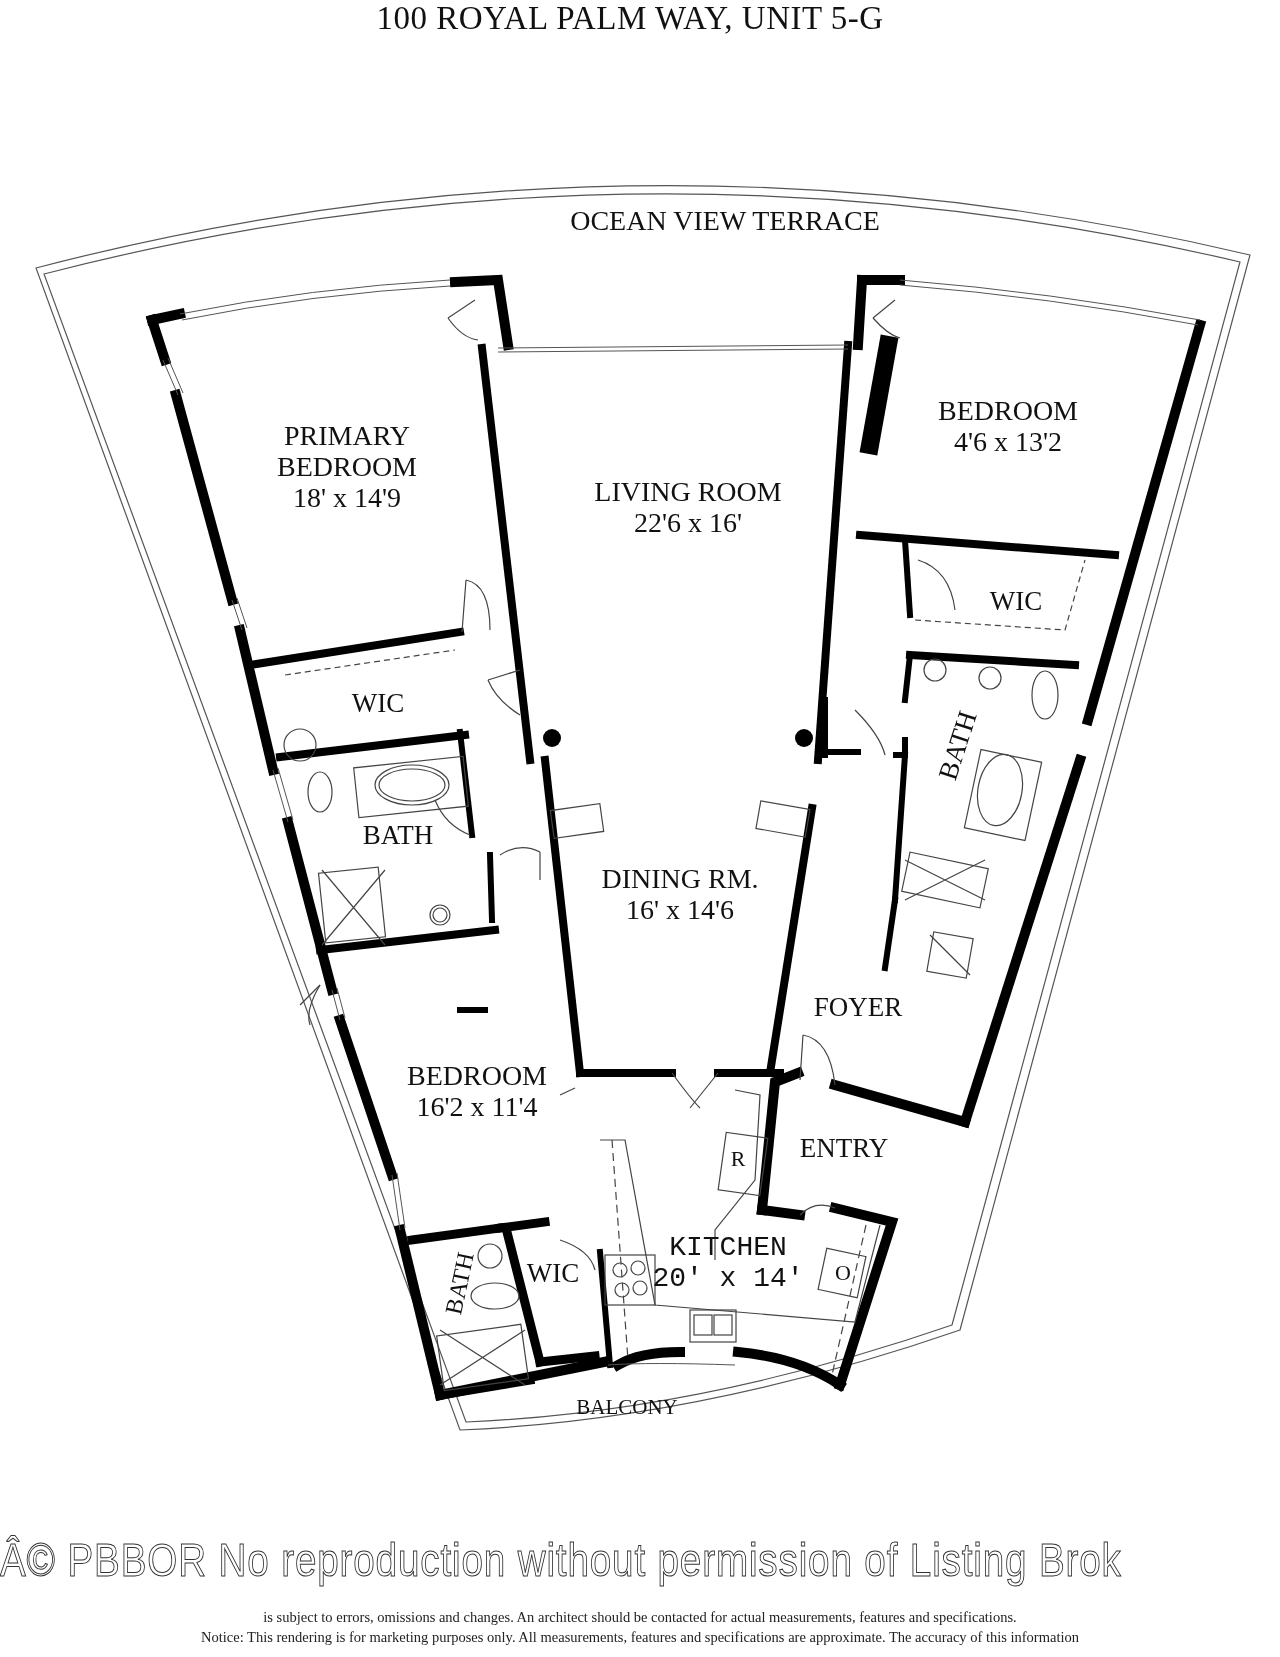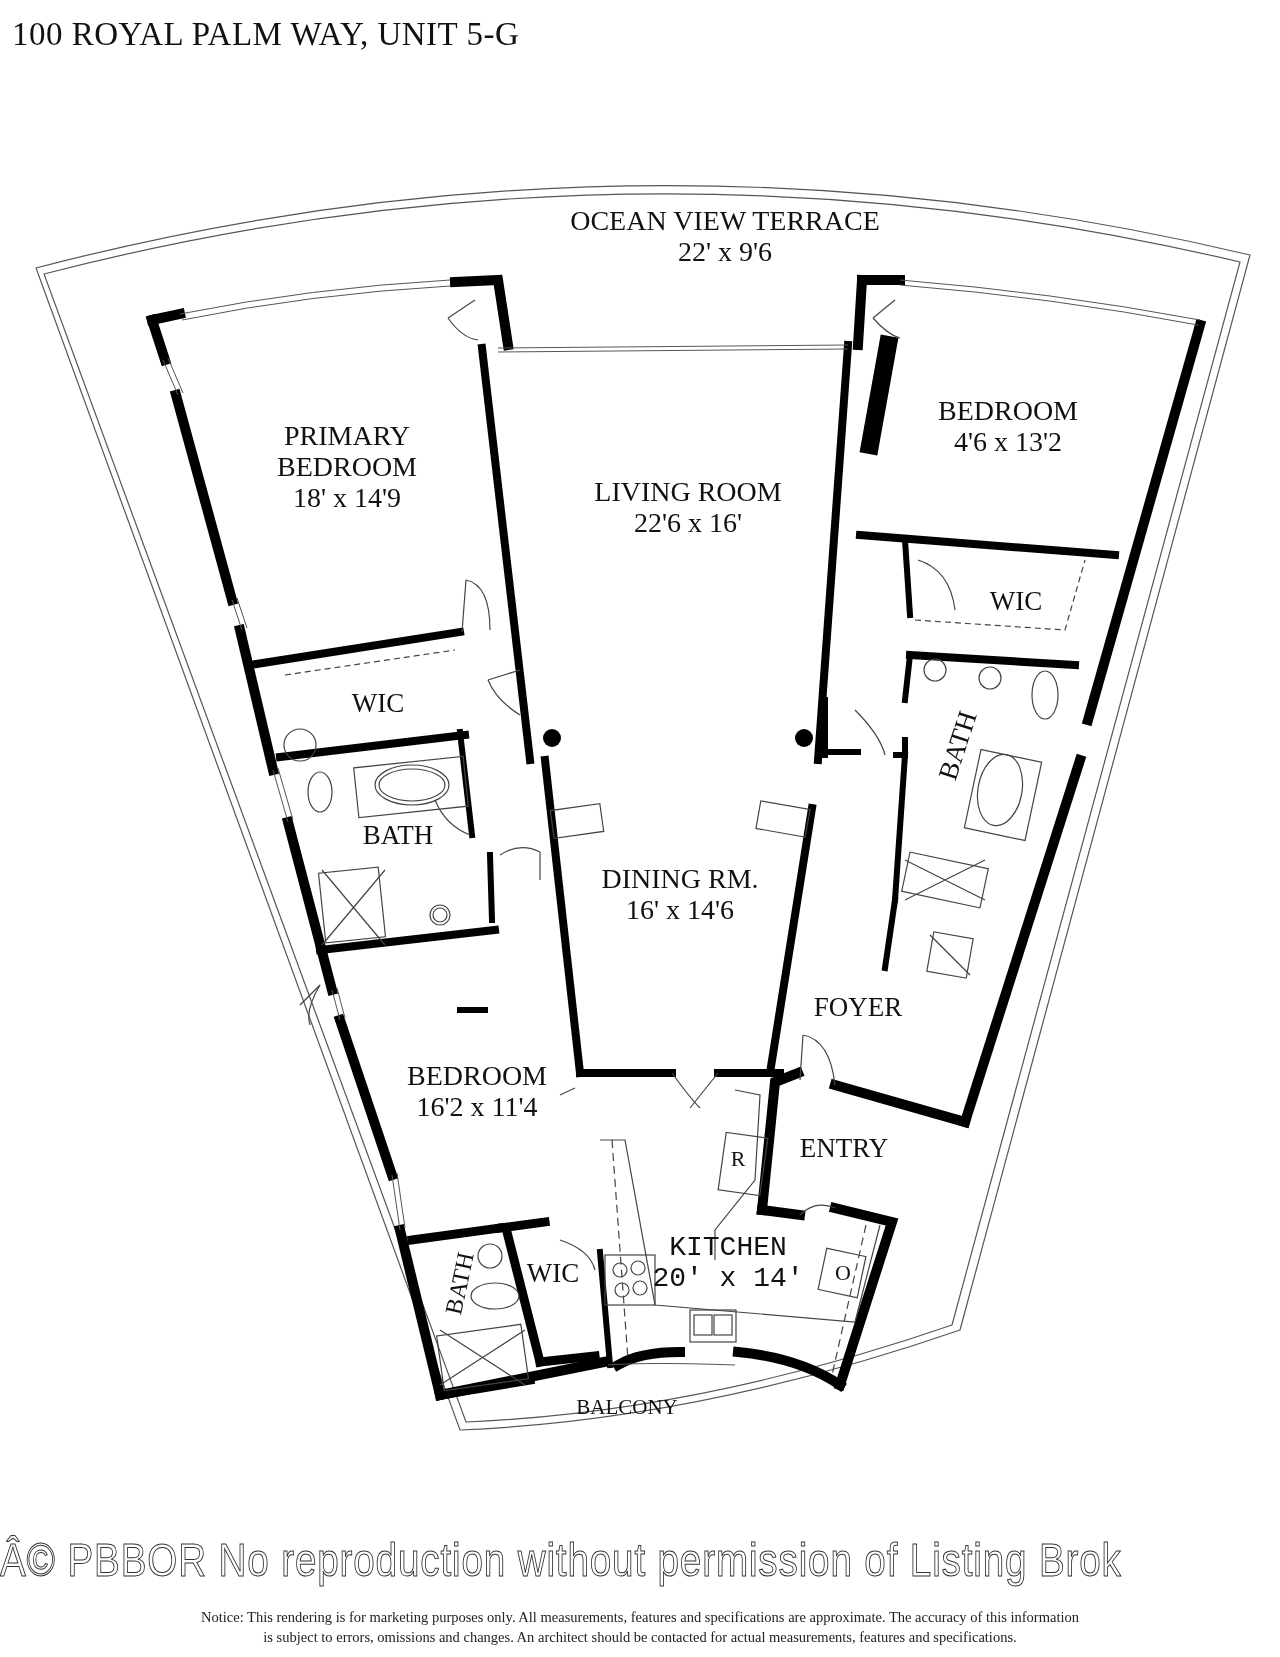--- a/index.html
+++ b/index.html
@@ -1,17 +1,17 @@
 <!DOCTYPE html>
 <html><head>
 <meta charset="utf-8">
 <style>
   html, body { margin: 0; padding: 0; background: #ffffff; }
   body { width: 1280px; height: 1657px; position: relative; overflow: hidden; font-family: "Liberation Serif", "DejaVu Serif", serif; color: #111; }
-  .title { position: absolute; top: 16px; left: 0; width: 1260px; font-size: 33px; letter-spacing: 0.5px; margin-left: 12px; }
+  .title { position: absolute; top: 0; left: 0; width: 1260px; text-align: center; font-size: 33px; letter-spacing: 0.5px; }
   svg.plan { position: absolute; left: 0; top: 0; }
   .room-label { position: absolute; text-align: center; font-size: 28px; line-height: 31px; white-space: nowrap; transform: translateX(-50%); }
   .room-label span { display: block; }
   .small { font-size: 27px; }
   .rot { transform: translateX(-50%) rotate(-72deg); transform-origin: center center; }
   .rot2 { transform: translateX(-50%) rotate(-78deg); transform-origin: center center; }
   .watermark { position: absolute; top: 1533px; left: 0; width: 1300px; white-space: nowrap; font-family: "Liberation Sans", "DejaVu Sans", sans-serif; font-size: 46px; font-weight: 300; color: #fff; -webkit-text-stroke: 1px #333; letter-spacing: 1px; transform: scaleX(0.84); transform-origin: left; }
   .notice { position: absolute; top: 1607px; left: 0; width: 1280px; text-align: center; font-size: 14.5px; line-height: 20px; color: #222; }
 </style>
 </head>
@@ -185,21 +185,20 @@
 
     <circle cx="490" cy="1256" r="12"></circle>
     <ellipse cx="495" cy="1296" rx="24" ry="13"></ellipse>
     <rect x="440" y="1330" width="85" height="55" transform="rotate(-8 482 1357)"></rect>
     <path d="M440 1330 L 525 1385 M 525 1330 L 440 1385"></path>
   </g>
 </svg>
 
 <div class="room-label" style="left:677px; top:205px;margin-left:48px;">
   <span>OCEAN VIEW TERRACE</span>
-  <span>22' x 9'6</span>
 </div>
 
 <div class="room-label" style="left:347px; top:420px;">
   <span>PRIMARY</span>
   <span>BEDROOM</span>
   <span>18' x 14'9</span>
 </div>
 
 <div class="room-label" style="left:680px; top:476px;margin-left:8px;">
   <span>LIVING ROOM</span>
@@ -266,15 +265,15 @@
   <span>WIC</span>
 </div>
 
 <div class="room-label" style="left:627px; top:1392px; font-size:21px;">
   <span>BALCONY</span>
 </div>
 
 <div class="watermark">Â© PBBOR No reproduction without permission of Listing Brok</div>
 
 <div class="notice">
+  <div>is subject to errors, omissions and changes. An architect should be contacted for actual measurements, features and specifications.</div>
   <div>Notice: This rendering is for marketing purposes only. All measurements, features and specifications are approximate. The accuracy of this information</div>
-  <div>is subject to errors, omissions and changes. An architect should be contacted for actual measurements, features and specifications.</div>
 </div>
 
 </body></html>

